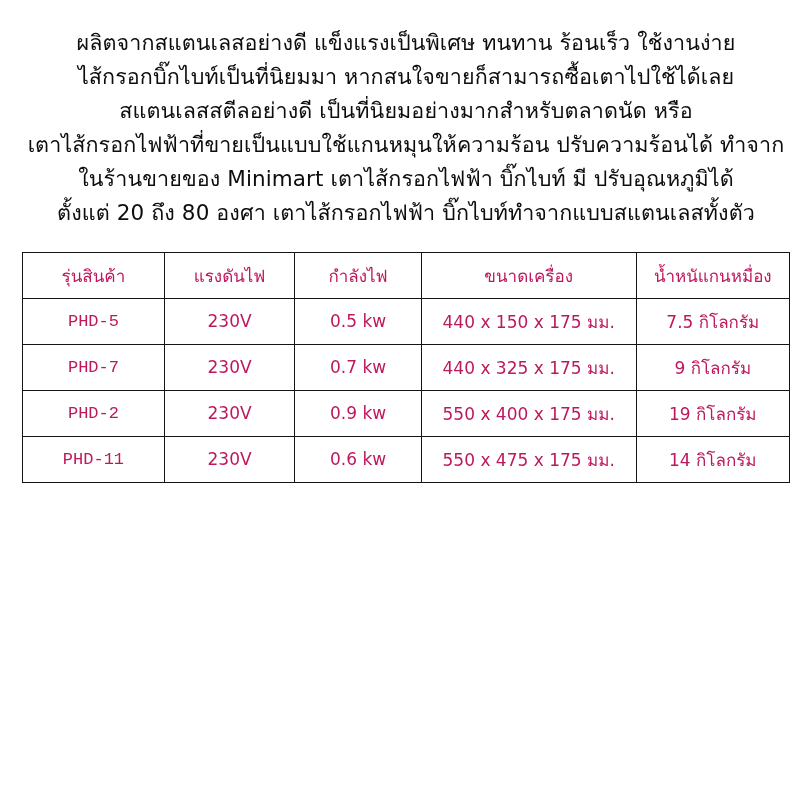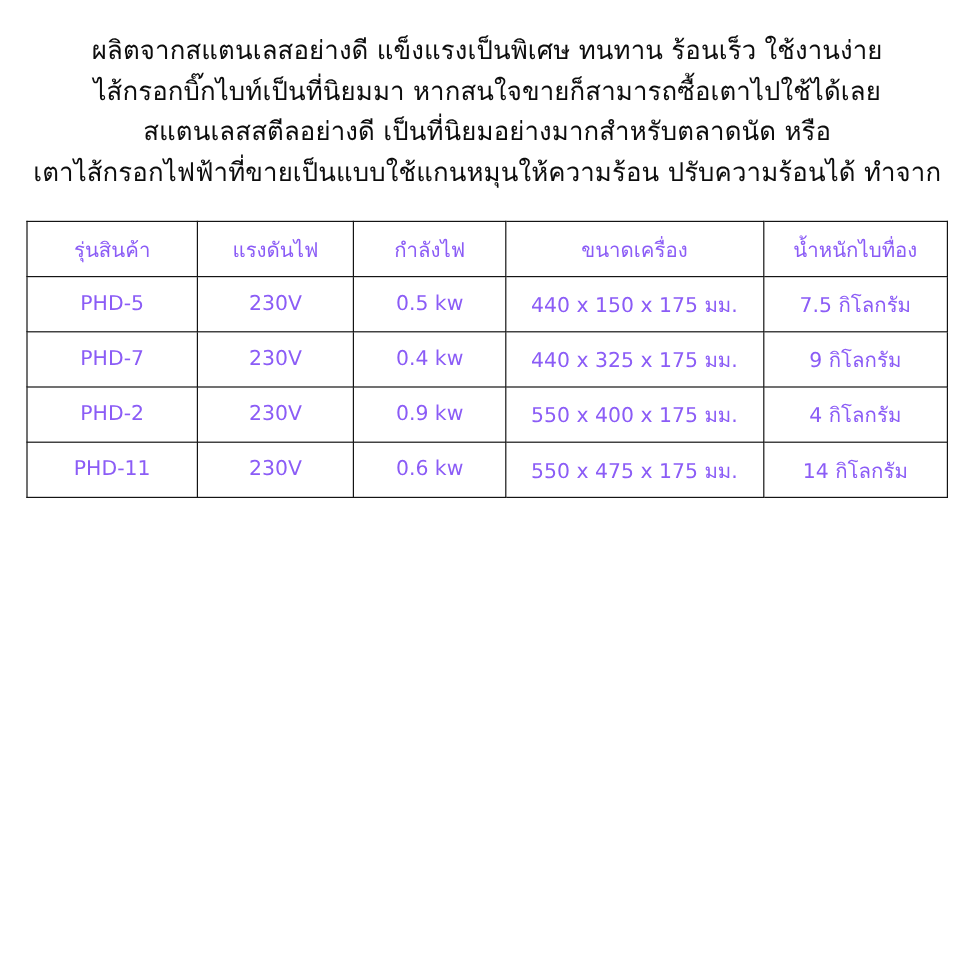--- a/index.html
+++ b/index.html
@@ -42,90 +42,92 @@
     table-layout: fixed;
   }
   table.spec-table th,
   table.spec-table td {
     border: 1px solid #141414;
     text-align: center;
     vertical-align: middle;
     height: 41px;
     font-weight: normal;
     font-size: 17px;
-    color: #8b5cf6;
+    color: #be185d;
     padding: 2px 3px;
   }
   table.spec-table th {
     font-size: 17px;
   }
   
   col.c0 { width: 18.5%; }
   col.c1 { width: 17.0%; }
   col.c2 { width: 16.5%; }
   col.c3 { width: 28.0%; }
   col.c4 { width: 20.0%; }
 
-  .cell-model { font-size: 17px; }
+  .cell-model { font-size: 17px; font-family: Liberation Mono, monospace; }
   .cell-volt  { font-size: 17px; }
   .cell-power { font-size: 17px; }
   .cell-size  { font-size: 17px; }
   .cell-weight{ font-size: 17px; }
 </style>
 </head>
 <body>
 
 <div class="page">
 
   <div class="description">
     <span class="line">ผลิตจากสแตนเลสอย่างดี แข็งแรงเป็นพิเศษ ทนทาน ร้อนเร็ว ใช้งานง่าย</span>
     <span class="line">ไส้กรอกบิ๊กไบท์เป็นที่นิยมมา หากสนใจขายก็สามารถซื้อเตาไปใช้ได้เลย</span>
     <span class="line">สแตนเลสสตีลอย่างดี เป็นที่นิยมอย่างมากสำหรับตลาดนัด หรือ</span>
     <span class="line">เตาไส้กรอกไฟฟ้าที่ขายเป็นแบบใช้แกนหมุนให้ความร้อน ปรับความร้อนได้ ทำจาก</span>
+    <span class="line">ในร้านขายของ Minimart เตาไส้กรอกไฟฟ้า บิ๊กไบท์ มี ปรับอุณหภูมิได้</span>
+    <span class="line">ตั้งแต่ 20 ถึง 80 องศา เตาไส้กรอกไฟฟ้า บิ๊กไบท์ทำจากแบบสแตนเลสทั้งตัว</span>
   </div>
 
   <div class="spec-table-wrap">
     <table class="spec-table">
       <colgroup>
         <col class="c0">
         <col class="c1">
         <col class="c2">
         <col class="c3">
         <col class="c4">
       </colgroup>
       <thead>
         <tr>
           <th>รุ่นสินค้า</th>
           <th>แรงดันไฟ</th>
           <th>กำลังไฟ</th>
           <th>ขนาดเครื่อง</th>
-          <th>น้ำหนักไบทื่อง</th>
+          <th>น้ำหนัแกนหมื่อง</th>
         </tr>
       </thead>
       <tbody>
         <tr>
           <td class="cell-model">PHD-5</td>
           <td class="cell-volt">230V</td>
           <td class="cell-power">0.5 kw</td>
           <td class="cell-size">440 x 150 x 175 มม.</td>
           <td class="cell-weight">7.5 กิโลกรัม</td>
         </tr>
         <tr>
           <td class="cell-model">PHD-7</td>
           <td class="cell-volt">230V</td>
-          <td class="cell-power">0.4 kw</td>
+          <td class="cell-power">0.7 kw</td>
           <td class="cell-size">440 x 325 x 175 มม.</td>
           <td class="cell-weight">9 กิโลกรัม</td>
         </tr>
         <tr>
           <td class="cell-model">PHD-2</td>
           <td class="cell-volt">230V</td>
           <td class="cell-power">0.9 kw</td>
           <td class="cell-size">550 x 400 x 175 มม.</td>
-          <td class="cell-weight">4 กิโลกรัม</td>
+          <td class="cell-weight">19 กิโลกรัม</td>
         </tr>
         <tr>
           <td class="cell-model">PHD-11</td>
           <td class="cell-volt">230V</td>
           <td class="cell-power">0.6 kw</td>
           <td class="cell-size">550 x 475 x 175 มม.</td>
           <td class="cell-weight">14 กิโลกรัม</td>
         </tr>
       </tbody>
     </table>

